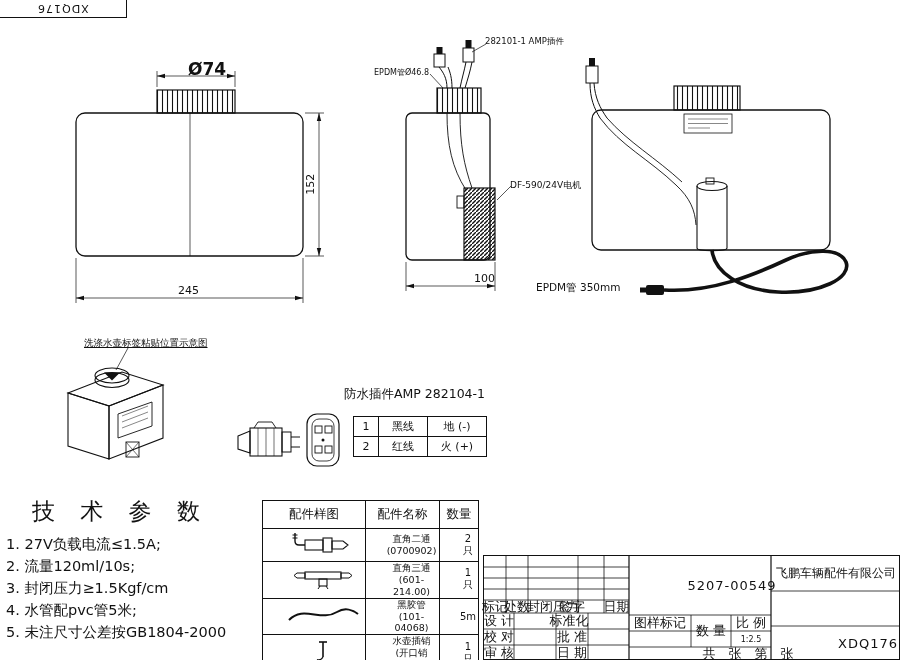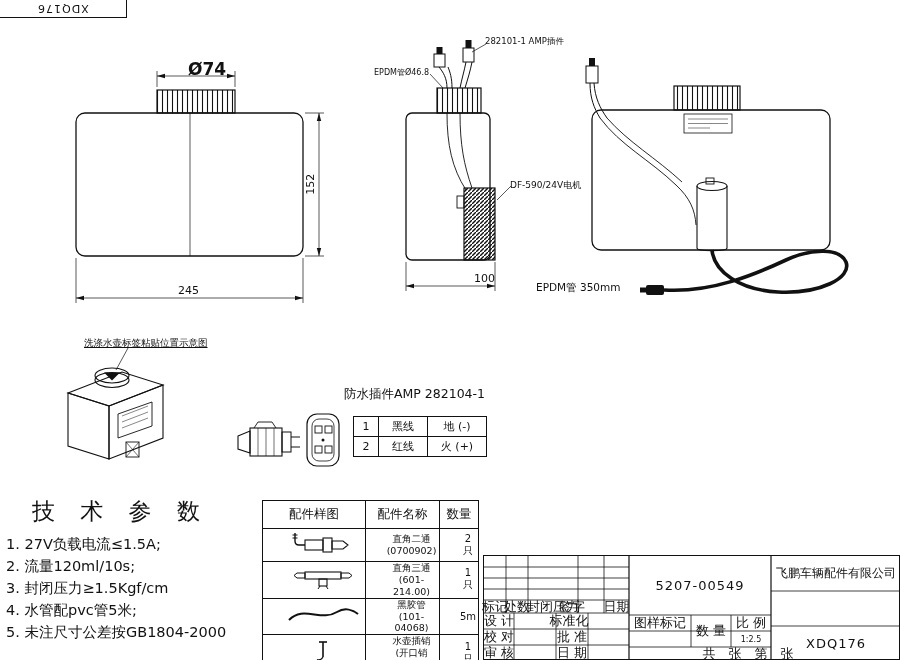--- a/index.html
+++ b/index.html
@@ -25,21 +25,21 @@
   
   #parts-table { position:absolute; left:262px; top:500px; border-collapse:collapse; table-layout:fixed; }
   #parts-table td { border:1.2px solid #111; text-align:center; vertical-align:middle; padding:0 2px; }
   #parts-table tr.hdr td { height:27px; font-size:12.5px; }
   #parts-table tr.row td { height:32px;padding-left:20px; }
   #parts-table td.name { font-size:9.5px; white-space:normal; line-height:1.25; }
   #parts-table td.qty { font-size:10px; }
   
   #title-block { position:absolute; left:483px; top:555px; width:417px; height:105px; border:1.4px solid #111; box-sizing:border-box; }
   #title-block .tb { position:absolute; display:flex; align-items:center; justify-content:center; font-size:13px; white-space:nowrap; }
-  #title-block .big { font-size:13px; letter-spacing:1px; }
+  #title-block .big { font-size:13px; letter-spacing:1px;margin-left:32px; }
   #title-block .med { font-size:12px; }
 </style>
 </head>
 <body>
 
 <div id="sheet">
 
   <svg class="linework" width="900" height="660" viewBox="0 0 900 660">
     <defs>
       <pattern id="ribs" width="5" height="6" patternUnits="userSpaceOnUse">

